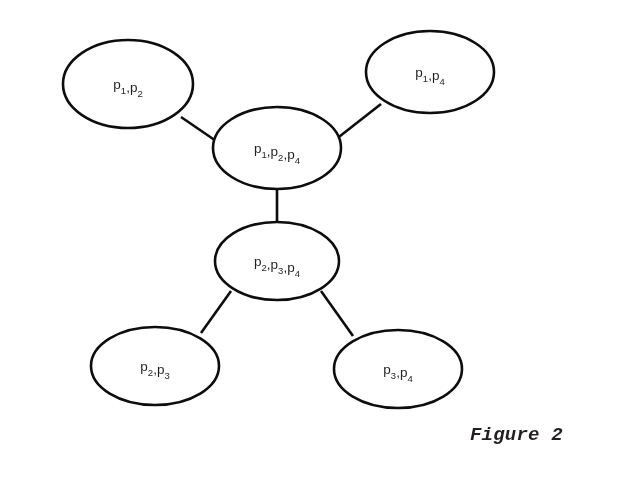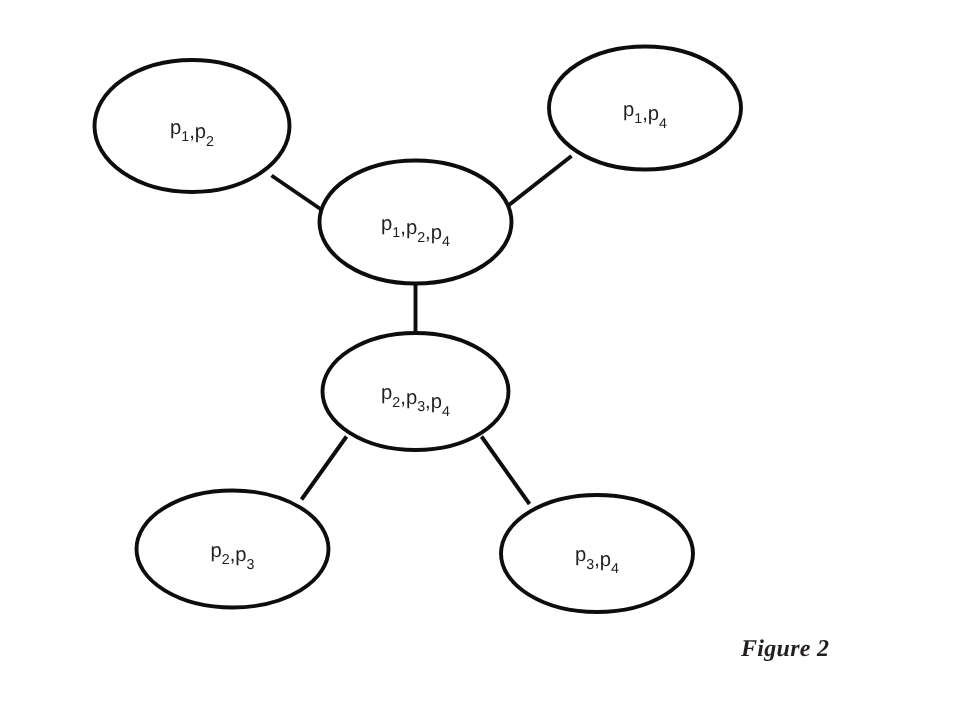--- a/index.html
+++ b/index.html
@@ -45,28 +45,27 @@
     dominant-baseline: middle;
   }
   .node-label tspan.sub {
     font-size: 9.5px;
     baseline-shift: -3px;
   }
   .figure-caption {
     position: absolute;
     left: 470px;
     top: 424px;
-    font-family: Liberation Serif, serif;
-    font-size: 16px;
+    font-family: Liberation Mono, monospace;
+    font-size: 19px;
     font-weight: bold;
     font-style: italic;
     color: #231f20;
     letter-spacing: 0.2px;
     white-space: nowrap;
-    margin-left: 24px;
   }
 </style>
 </head>
 <body>
 
 <div id="canvas">
   <svg id="graph-svg" viewBox="0 0 640 480">
     <g id="edges-layer">
         <line class="edge-line" x1="181" y1="117" x2="219" y2="143"></line>
         <line class="edge-line" x1="335" y1="140" x2="381" y2="104"></line>

